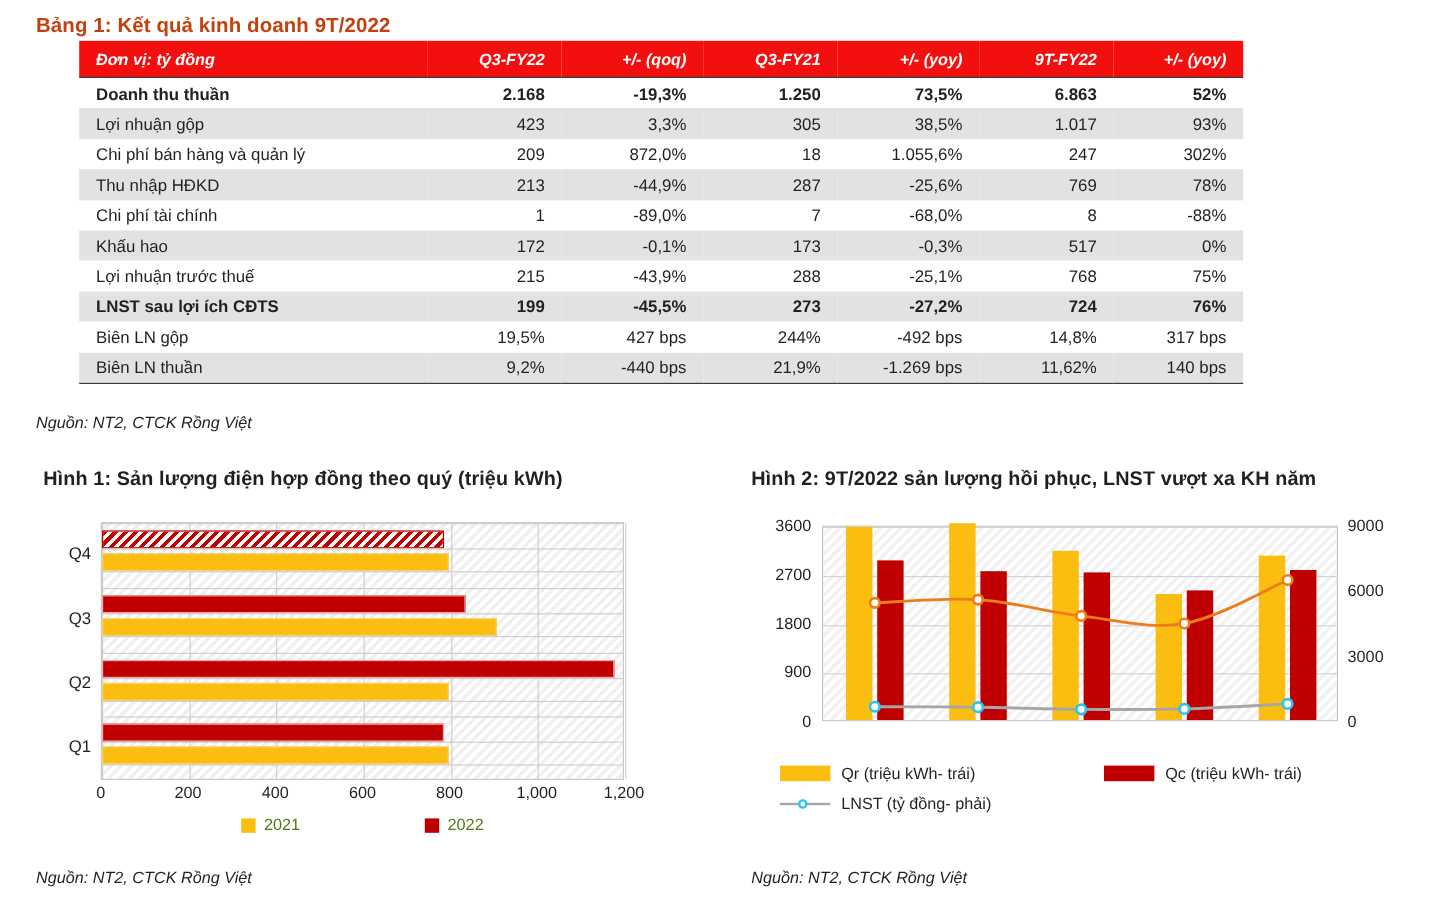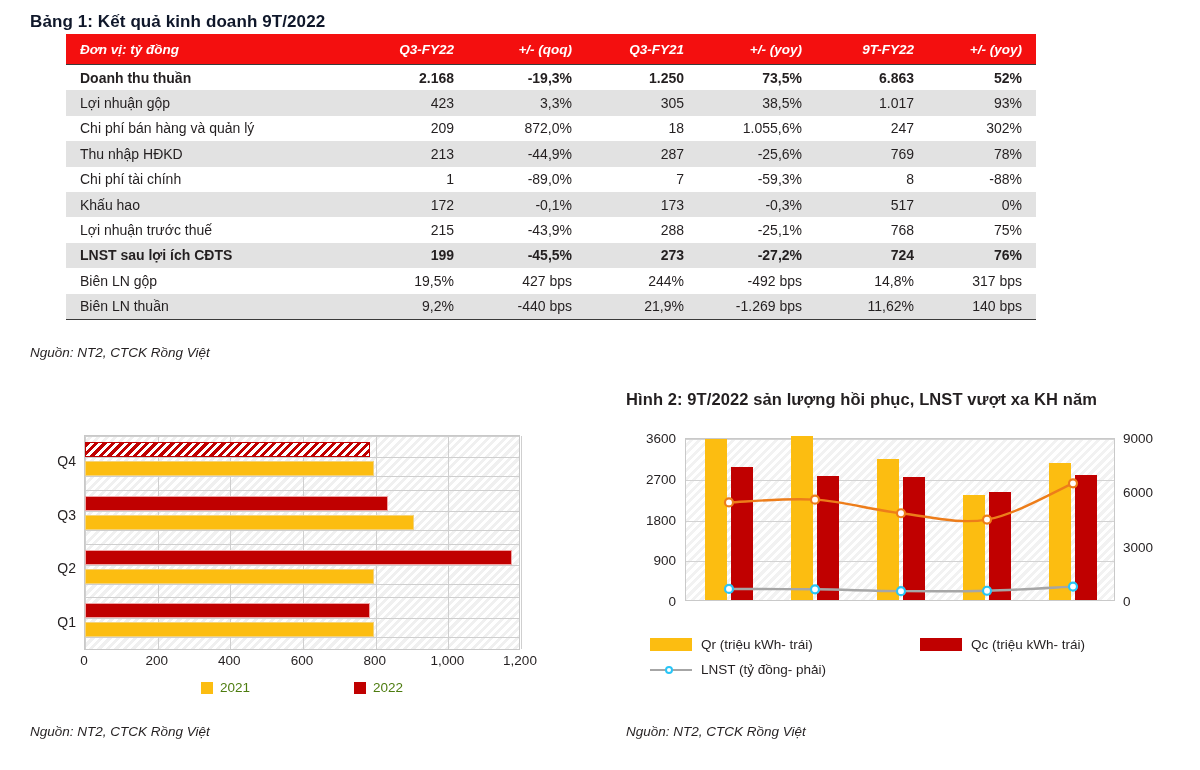--- a/index.html
+++ b/index.html
@@ -7,21 +7,21 @@
   body{
     width:1200px;height:770px;background:#ffffff;
     font-family:"Liberation Sans","DejaVu Sans",sans-serif;
     color:#1a1a1a;overflow:hidden;position:relative;
   }
   .page{position:relative;width:1200px;height:770px;}
 
   
   .table-title{
     position:absolute;left:30px;top:12px;
-    font-size:17px;font-weight:bold;color:#0f172a;letter-spacing:.1px;
+    font-size:17px;font-weight:bold;color:#c2410c;letter-spacing:.1px;
   }
   .tbl-wrap{position:absolute;left:66px;top:34px;width:970px;}
   table.kq{border-collapse:collapse;width:970px;table-layout:fixed;}
   table.kq th,table.kq td{padding:0;}
   table.kq thead th{
     background:#f40f0f;color:#ffffff;font-style:italic;font-weight:bold;
     font-size:13.5px;height:30px;vertical-align:middle;
     text-align:right;padding-right:14px;white-space:nowrap;
   }
   table.kq thead th.lbl{text-align:left;padding-left:14px;padding-right:0;}
@@ -188,21 +188,21 @@
             <td>287</td>
             <td>-25,6%</td>
             <td>769</td>
             <td>78%</td>
           </tr>
           <tr class="">
             <td class="lbl">Chi phí tài chính</td>
             <td>1</td>
             <td>-89,0%</td>
             <td>7</td>
-            <td>-59,3%</td>
+            <td>-68,0%</td>
             <td>8</td>
             <td>-88%</td>
           </tr>
           <tr class="shade">
             <td class="lbl">Khấu hao</td>
             <td>172</td>
             <td>-0,1%</td>
             <td>173</td>
             <td>-0,3%</td>
             <td>517</td>
@@ -243,20 +243,21 @@
             <td>-1.269 bps</td>
             <td>11,62%</td>
             <td>140 bps</td>
           </tr>
         </tbody>
     </table>
   </div>
 
   <div class="src src-tbl">Nguồn: NT2, CTCK Rồng Việt</div>
 
+  <div class="fig-title fig1-title">Hình 1: Sản lượng điện hợp đồng theo quý (triệu kWh)</div>
 
   <div id="fig1">
     <div class="f1-plot" id="f1-plot">
         <div class="f1-vline" style="left: 0px;"></div>
         <div class="f1-vline" style="left: 72.6667px;"></div>
         <div class="f1-vline" style="left: 145.333px;"></div>
         <div class="f1-vline" style="left: 218px;"></div>
         <div class="f1-vline" style="left: 290.667px;"></div>
         <div class="f1-vline" style="left: 363.333px;"></div>
         <div class="f1-vline" style="left: 436px;"></div>

